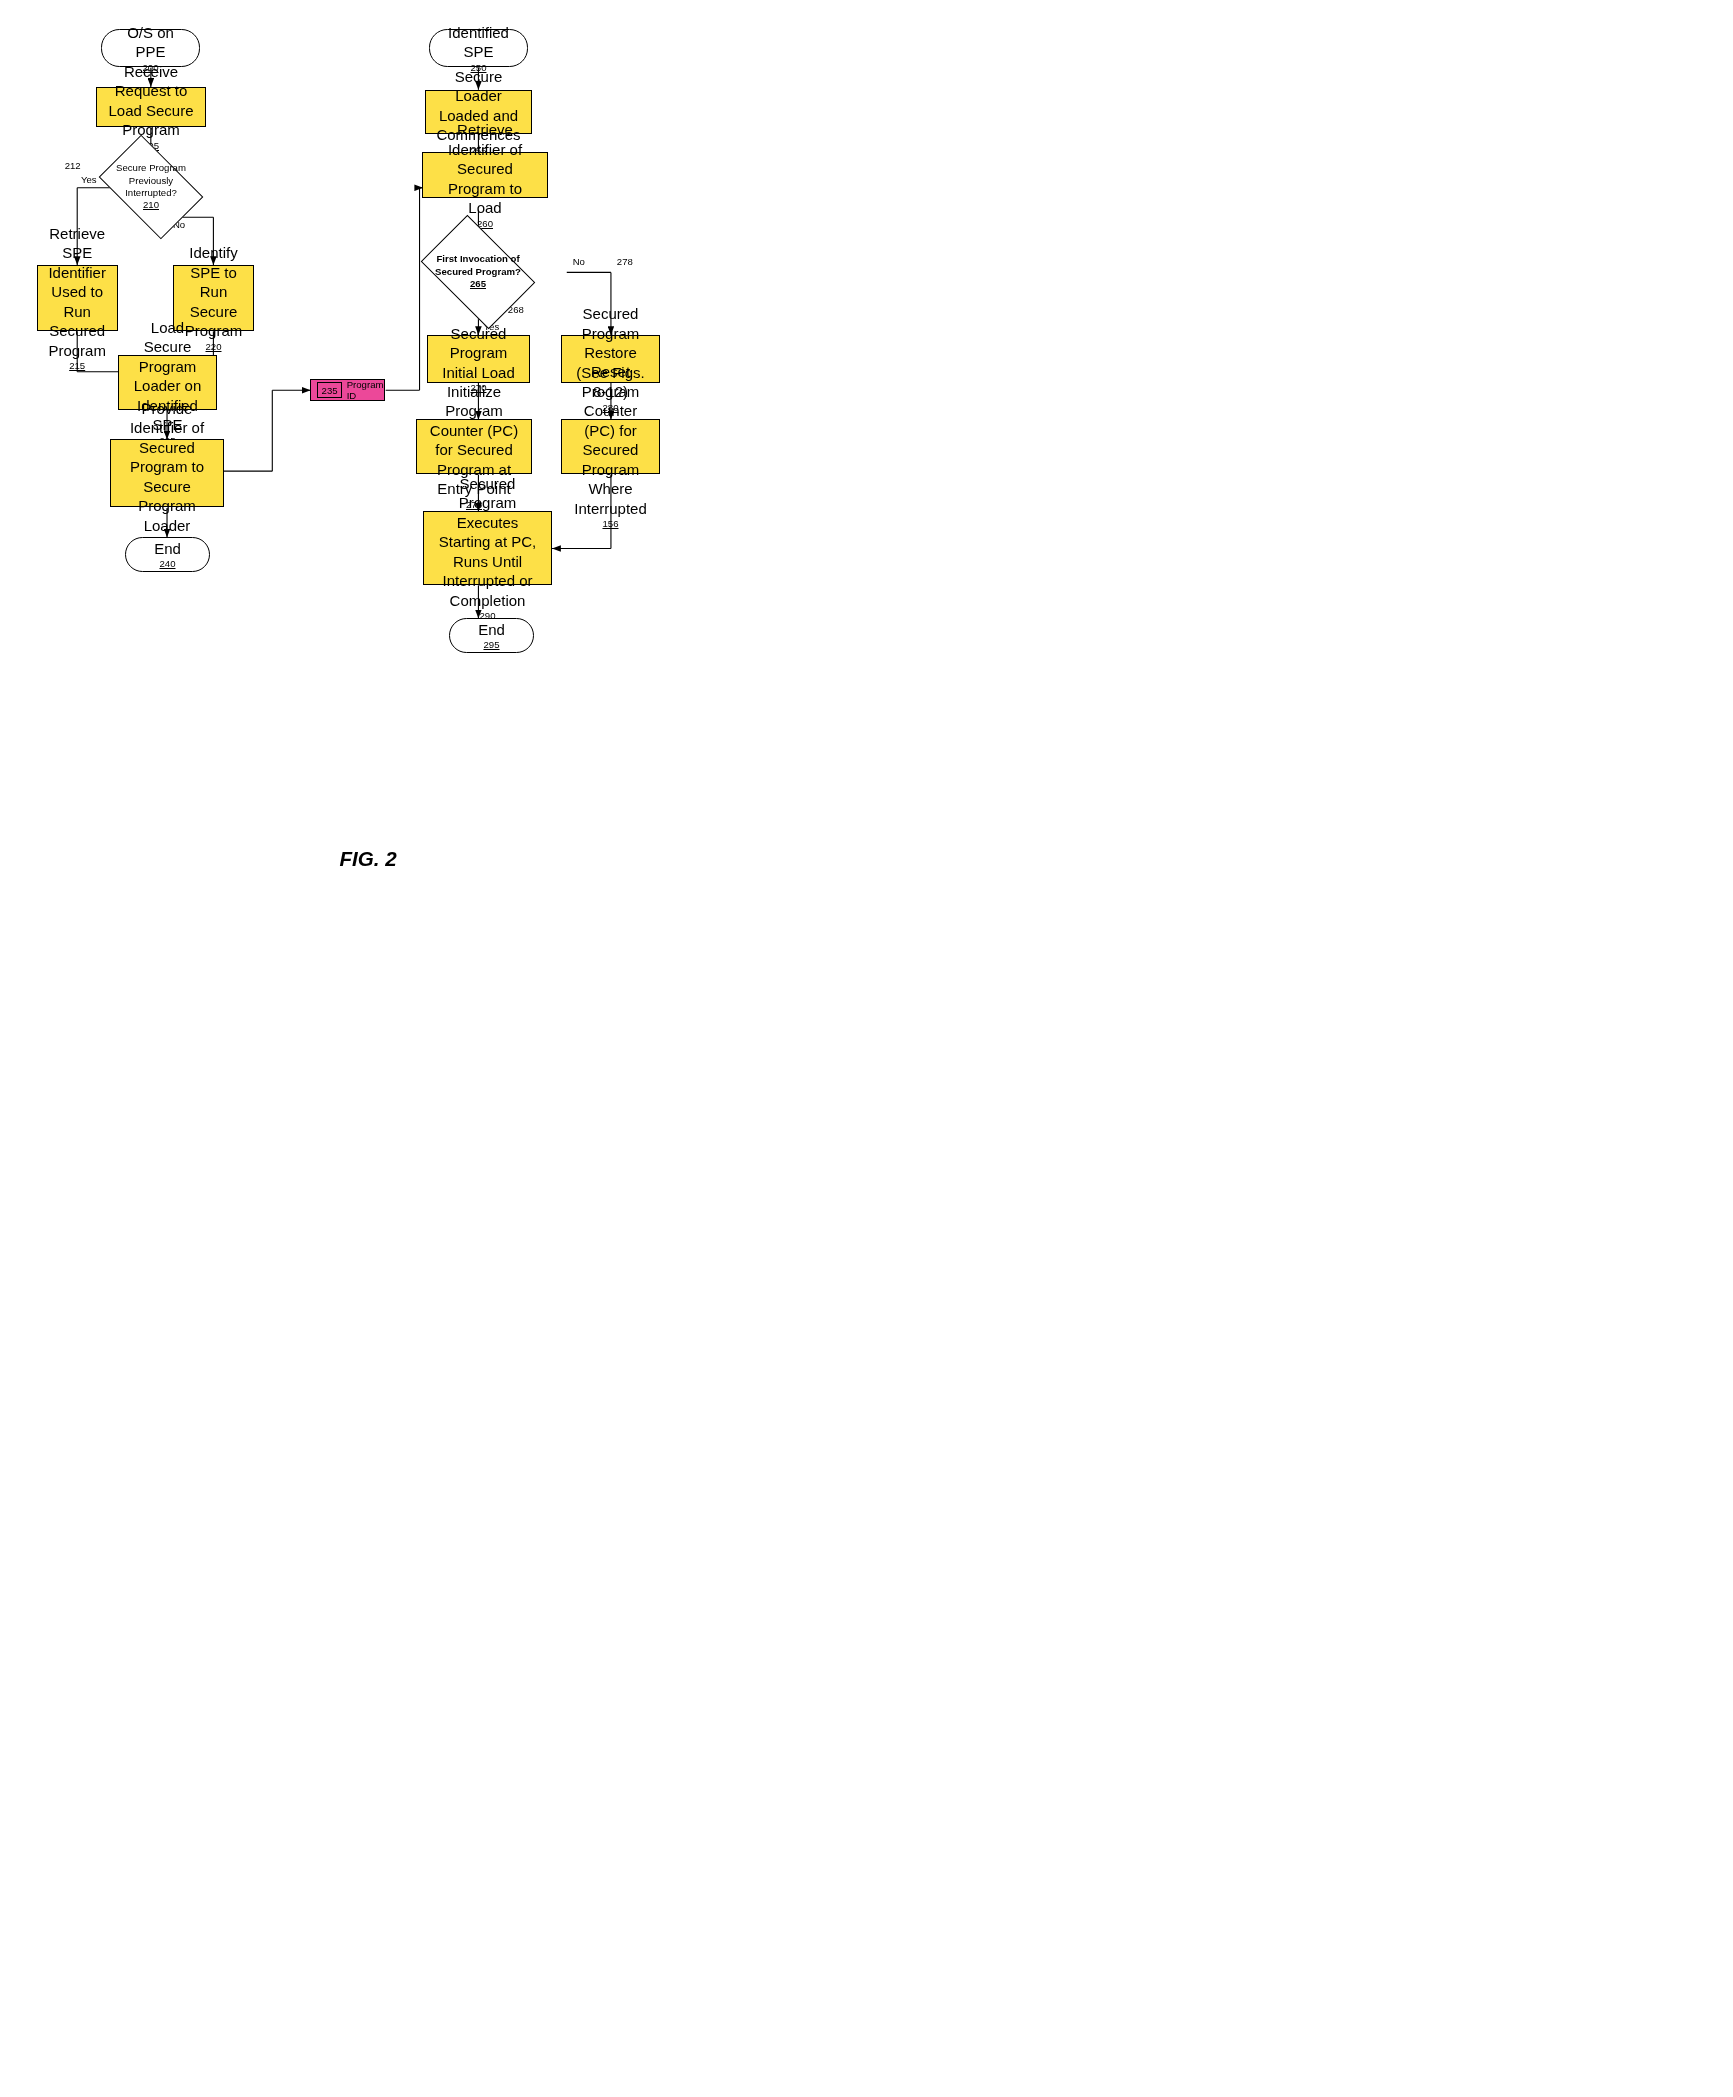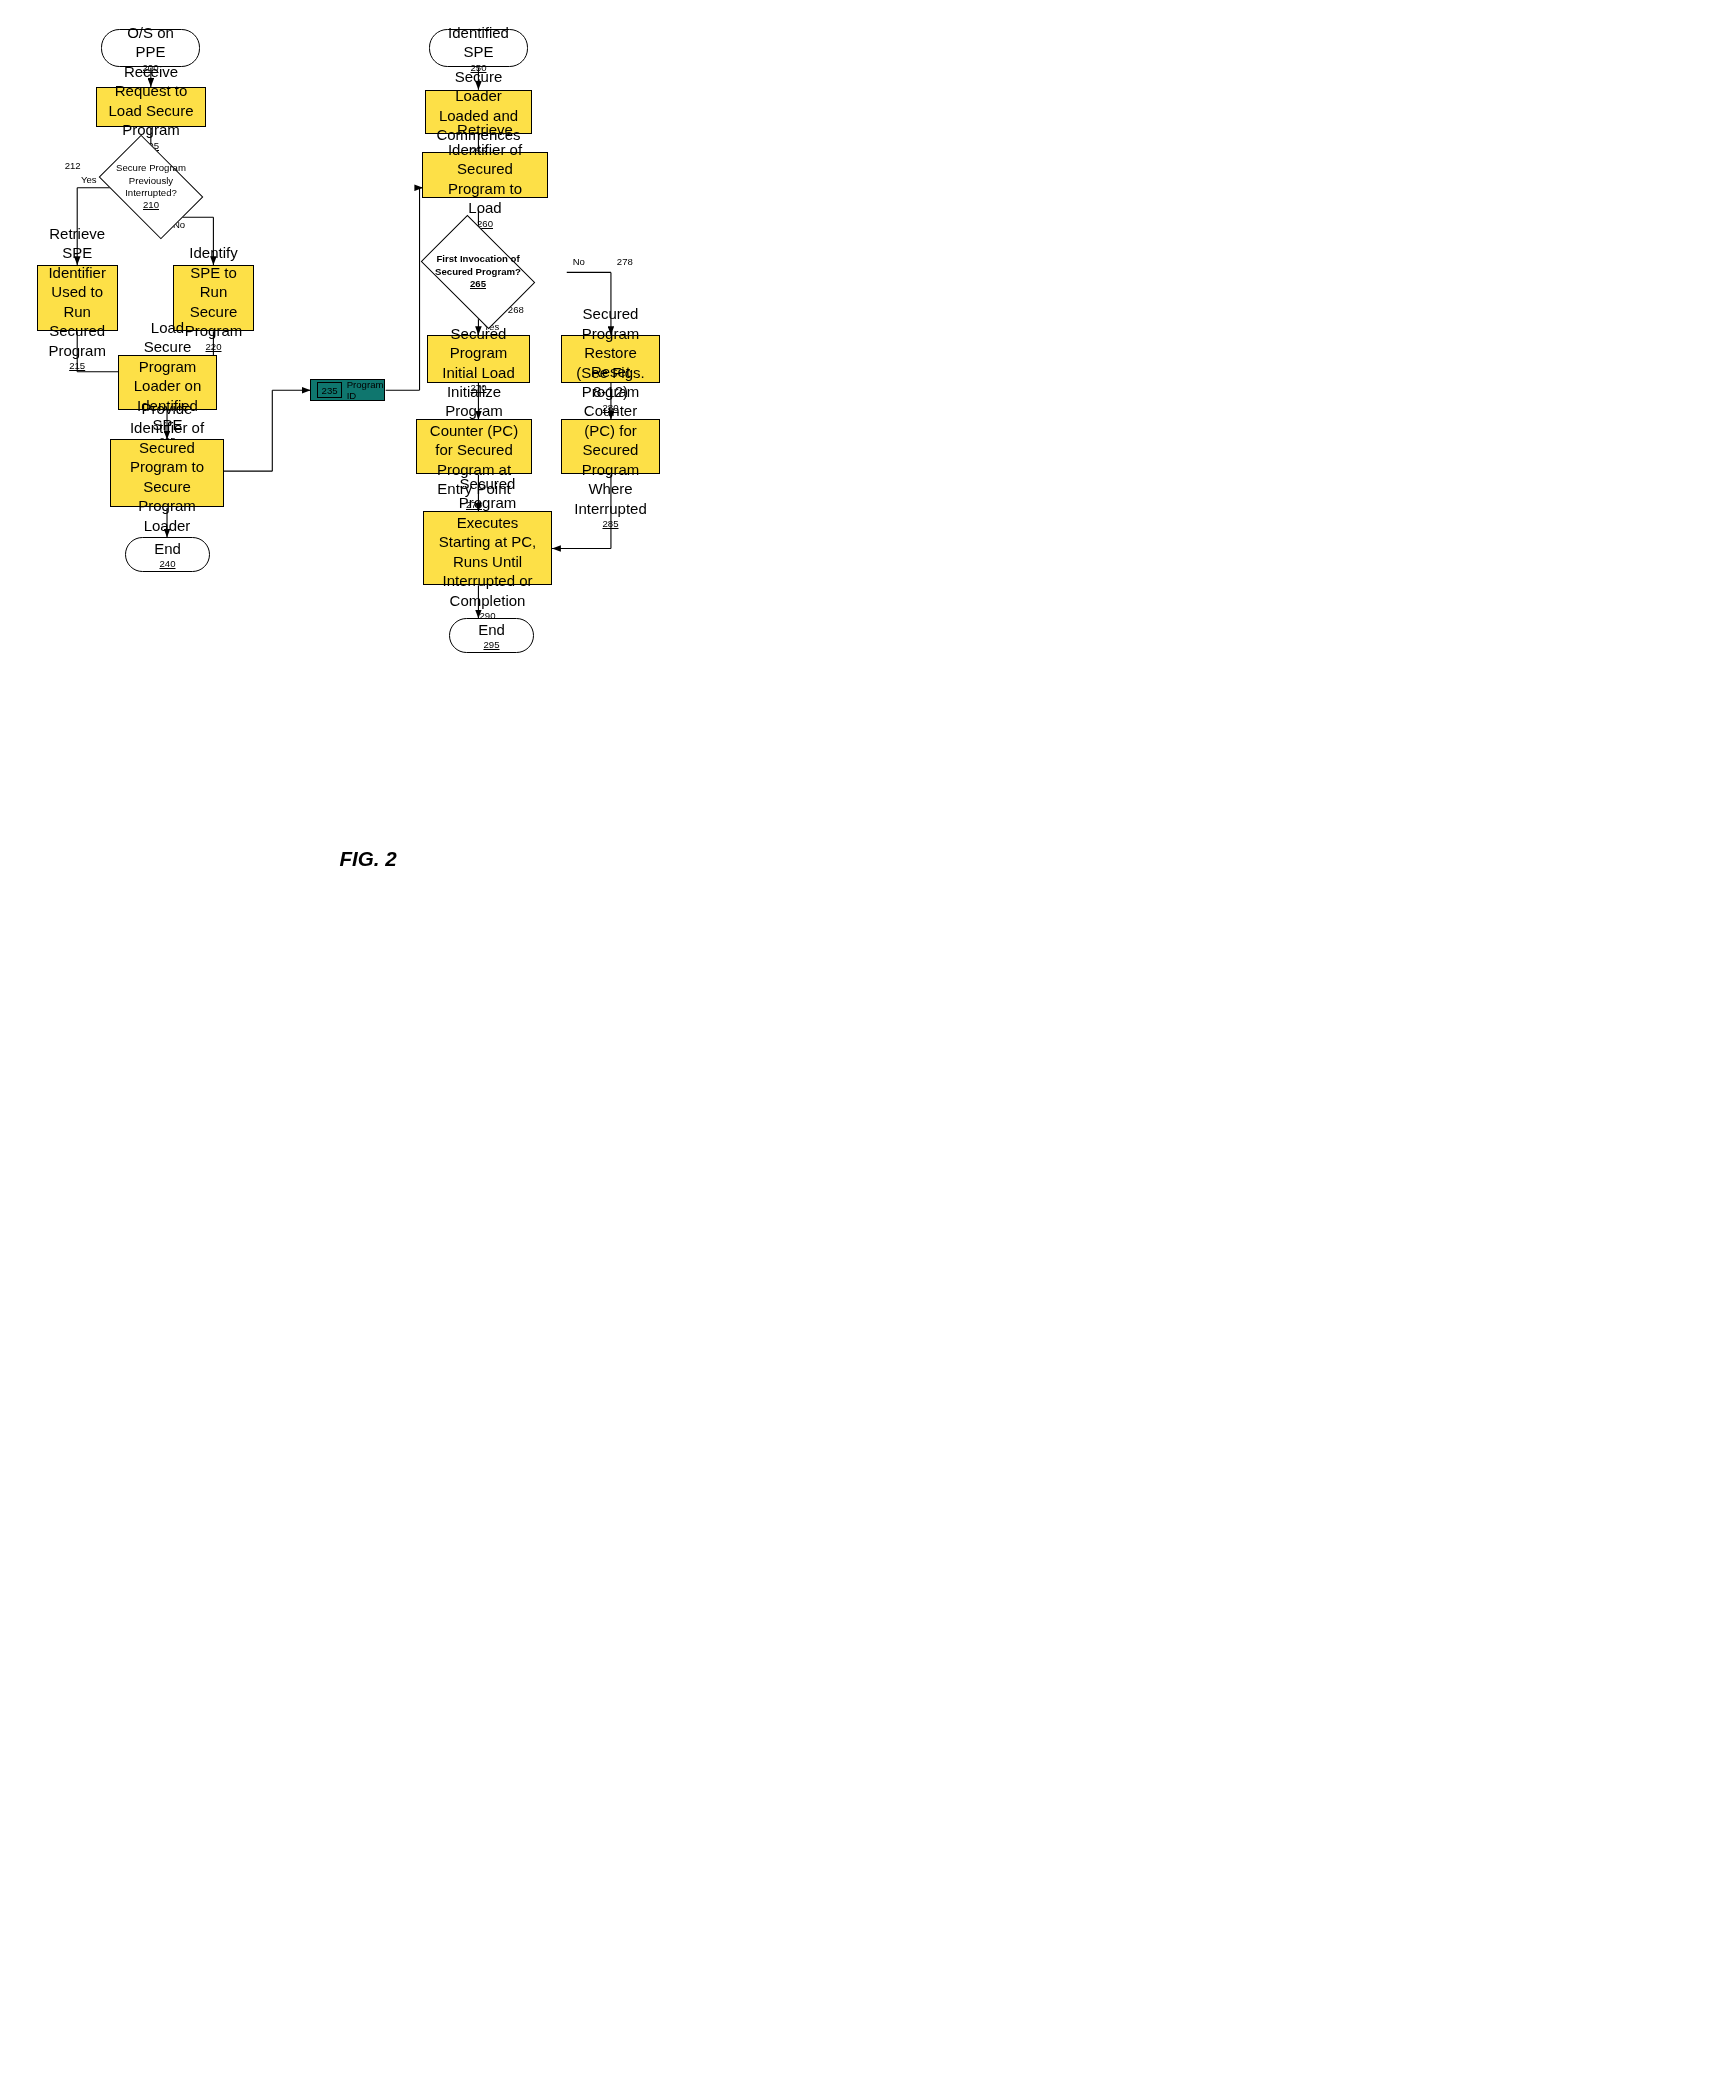--- a/index.html
+++ b/index.html
@@ -96,21 +96,21 @@
       font-size: 20.6px;
       font-weight: bold;
       font-style: italic;
       margin-top: 14.7px;
     }
 
     
     .program-id-box {
       position: absolute;
       border: 1.5px solid #000;
-      background: #0f766e;
+      background: #ec4899;
       display: flex;
       align-items: center;
       padding: 2.9px 5.9px;
       font-size: 9.6px;
     }
 
     .program-id-num {
       border: 0.7px solid #000;
       padding: 1.5px 3.7px;
       margin-right: 4.4px;
@@ -279,21 +279,21 @@
     <span class="node-number">280</span>
   </div>
 
   <div class="node process" style="left:394px; top:397px; width:116px; height:55px;">
     <span class="node-label">Initialize Program Counter (PC) for Secured Program at Entry Point</span>
     <span class="node-number">275</span>
   </div>
 
   <div class="node process" style="left:539px; top:397px; width:99px; height:55px;">
     <span class="node-label">Reset Program Counter (PC) for Secured Program Where Interrupted</span>
-    <span class="node-number">285</span>
+    <span class="node-number">156</span>
   </div>
 
   <div class="node process" style="left:401px; top:489px; width:129px; height:74px;">
     <span class="node-label">Secured Program Executes Starting at PC, Runs Until Interrupted or Completion</span>
     <span class="node-number">290</span>
   </div>
 
   <div class="node terminal" style="left:427px; top:596px; width:85px; height:35px;">
     <span class="node-label">End</span>
     <span class="node-number">295</span>

